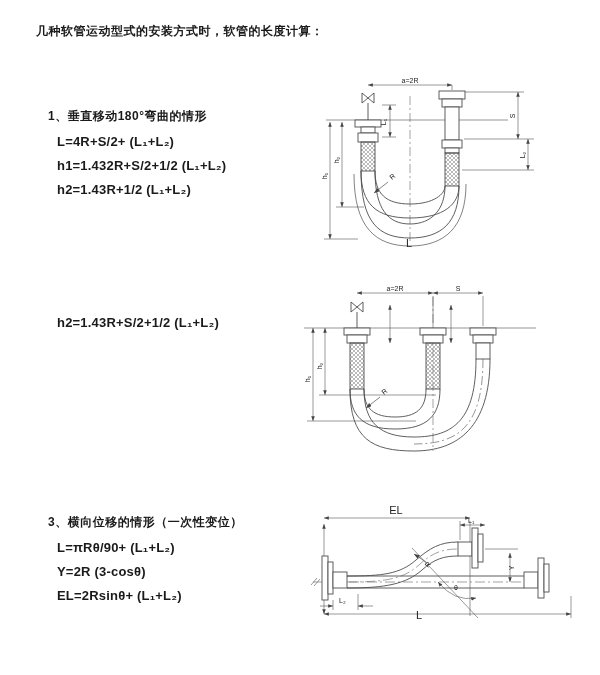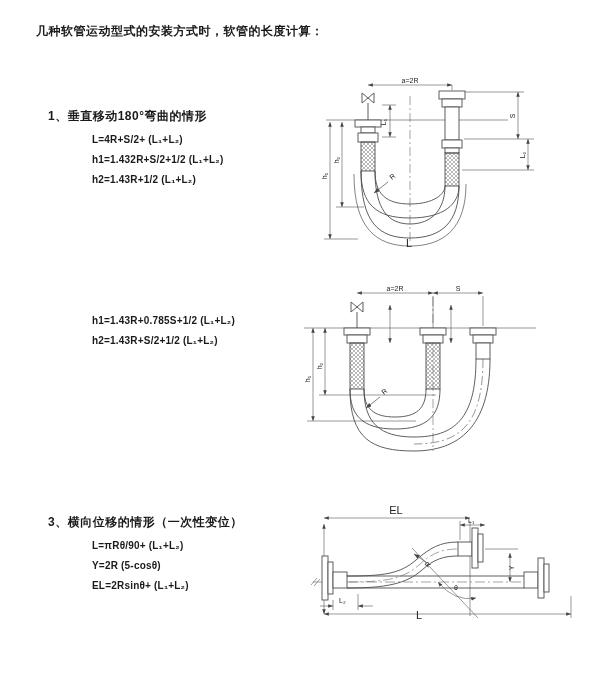--- a/index.html
+++ b/index.html
@@ -11,21 +11,21 @@
   }
   .page-title{
     position:absolute;left:36px;top:23px;
     font-size:12px;font-weight:bold;letter-spacing:0.5px;
   }
   .section{position:absolute;left:48px;}
   .sec-heading{
     font-size:12px;font-weight:bold;letter-spacing:0.5px;white-space:nowrap;
   }
   .formula{
-    font-size:10px;font-weight:bold;margin-left:44px;margin-top:9px;
+    font-size:13px;font-weight:bold;margin-left:9px;margin-top:9px;
     white-space:nowrap;letter-spacing:0.2px;
   }
   #sec1{top:108px;}
   #sec2{top:306px;}
   #sec3{top:514px;}
   .diagram{position:absolute;}
   #d1{left:312px;top:76px;}
   #d2{left:296px;top:281px;}
   #d3{left:308px;top:498px;}
   svg{display:block;}
@@ -41,28 +41,27 @@
 <div class="page-title">几种软管运动型式的安装方式时，软管的长度计算：</div>
 
 <div class="section" id="sec1">
   <div class="sec-heading">1、垂直移动180°弯曲的情形</div>
   <div class="formula">L=4R+S/2+ (L₁+L₂)</div>
   <div class="formula">h1=1.432R+S/2+1/2 (L₁+L₂)</div>
   <div class="formula">h2=1.43R+1/2 (L₁+L₂)</div>
 </div>
 
 <div class="section" id="sec2">
-  <div class="formula">h1=1.43R+0.785S+1/2 (L₁+L₂)</div>
   <div class="formula">h2=1.43R+S/2+1/2 (L₁+L₂)</div>
 </div>
 
 <div class="section" id="sec3">
   <div class="sec-heading">3、横向位移的情形（一次性变位）</div>
   <div class="formula">L=πRθ/90+ (L₁+L₂)</div>
-  <div class="formula">Y=2R (5-cosθ)</div>
+  <div class="formula">Y=2R (3-cosθ)</div>
   <div class="formula">EL=2Rsinθ+ (L₁+L₂)</div>
 </div>
 
 <div class="diagram" id="d1">
 <svg width="258" height="176" viewBox="0 0 258 176">
   <defs>
     <marker id="ar1" markerWidth="9" markerHeight="8" refX="8" refY="3" orient="auto-start-reverse">
       <path d="M0,0 L8,3 L0,6 z" fill="#444"></path>
     </marker>
     <pattern id="xh1" width="4" height="4" patternUnits="userSpaceOnUse">

